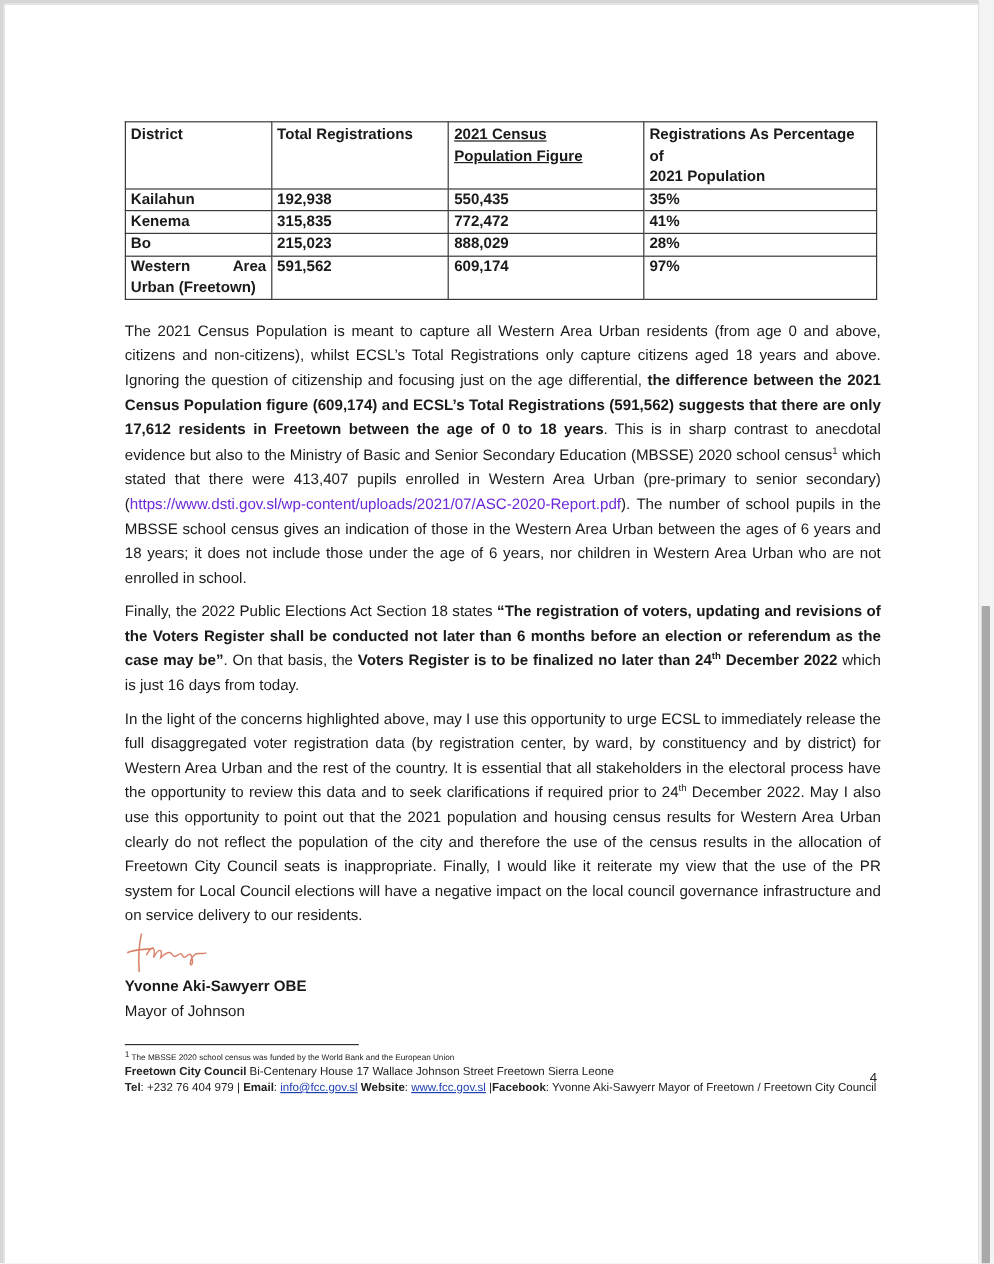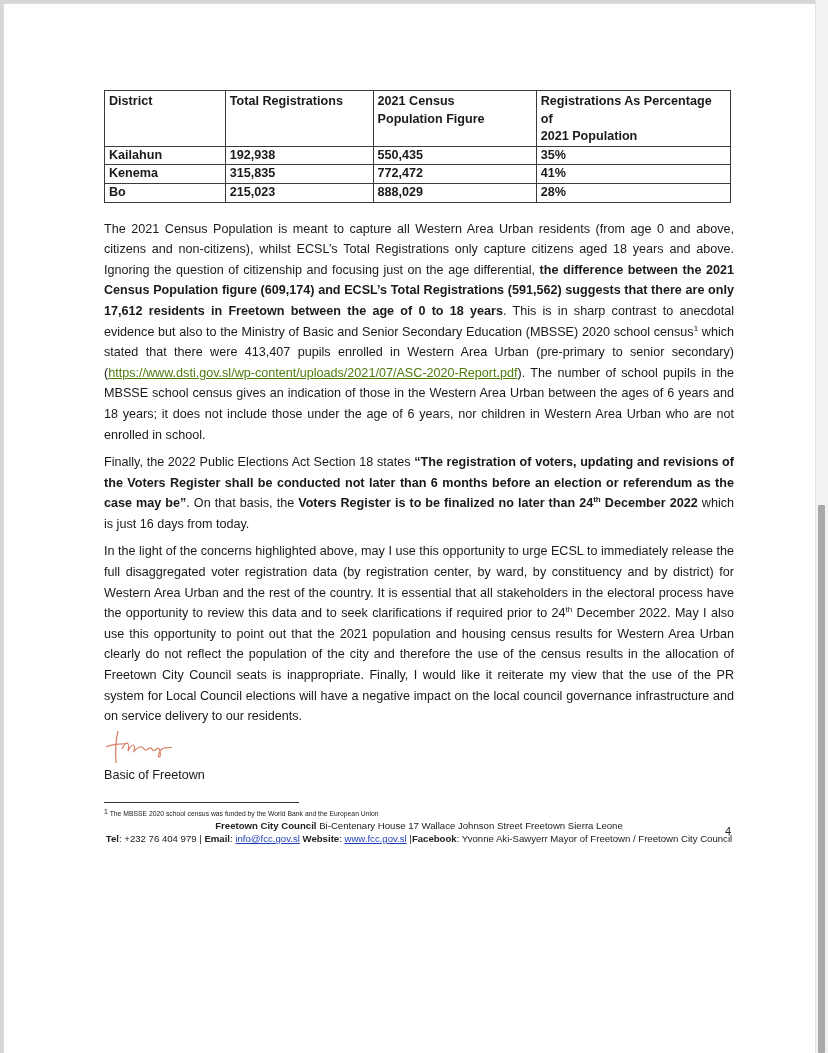--- a/index.html
+++ b/index.html
@@ -21,47 +21,47 @@
   }
   .scroll-track {
     position: absolute; right: 0; top: 0; width: 13px; height: 1053px;
     background: #f3f3f3; border-left: 1px solid #e2e2e2;
   }
   .scroll-thumb {
     position: absolute; left: 2px; top: 505px; width: 7px; height: 548px;
     background: #a9a9a9; border-radius: 1px;
   }
   .content {
-    position: absolute; left: 100px; top: 86px; width: 630px;
+    position: absolute; left: 100px; top: 97px; width: 630px;
     font-size: 12.6px; line-height: 20.6px;
   }
   table.reg {
     border-collapse: collapse; width: 627px;
     font-size: 12.6px; line-height: 17.6px;
   }
   table.reg td, table.reg th {
     border: 1px solid #3a3a3a; padding: 0 4px; vertical-align: top; text-align: left; font-weight: bold;
   }
   table.reg th { font-weight: bold; padding-top: 2px; }
-  .c1 { width: 124px; } .c2 { width: 151px; margin-left: 27px; } .c3 { width: 168px; } .c4 { width: 200px; }
+  .c1 { width: 124px; } .c2 { width: 151px; margin-left: 27px; } .c3 { width: 168px; text-decoration: underline; } .c4 { width: 200px; }
   .split { display: flex; justify-content: space-between; }
   p.para { text-align: justify; margin-top: 7px; }
   p.para.first { margin-top: 16px; }
   b { font-weight: bold; }
   sup { font-size: 8px; line-height: 0; vertical-align: 5px; }
-  a.link { color: #4d7c0f; text-decoration: underline; }
+  a.link { color: #6d28d9; }
   .closing { margin-top: 18px; }
   .signature { height: 36px; margin-top: 2px; }
   .sig-name { font-weight: bold; margin-top: 0; }
   .footnote-rule {
     margin-top: 17px; width: 195px; height: 1px; background: #333;
   }
   .footnote { font-size: 6.8px; line-height: 10px; margin-top: 6px; color: #222; }
   .footnote sup { font-size: 7px; vertical-align: 2px; }
-  .footer { font-size: 9.6px; line-height: 12.6px; text-align: center; color: #222; position: relative; width: 630px; margin-top: 1px; }
+  .footer { font-size: 9.6px; line-height: 12.6px; color: #222; position: relative; width: 630px; margin-top: 1px; }
   .footer .page-num { position: absolute; right: 3px; top: 5px; font-size: 11px; }
   .footer a { color: #1f3fb5; text-decoration: underline; }
 </style>
 </head>
 <body>
 
 <div class="viewer">
   <div class="page">
     <div class="content">
 
@@ -90,37 +90,50 @@
           <td>315,835</td>
           <td>772,472</td>
           <td>41%</td>
         </tr>
         <tr>
           <td>Bo</td>
           <td>215,023</td>
           <td>888,029</td>
           <td>28%</td>
         </tr>
+        <tr>
+          <td>
+            <div class="split">
+              <span>Western</span>
+              <span>Area</span>
+            </div>
+            <div>Urban (Freetown)</div>
+          </td>
+          <td>591,562</td>
+          <td>609,174</td>
+          <td>97%</td>
+        </tr>
       </tbody>
         </table>
 
       <p class="para first"><span>The 2021 Census Population is meant to capture all Western Area Urban residents (from age 0 and above, citizens and non-citizens), whilst ECSL’s Total Registrations only capture citizens aged 18 years and above. Ignoring the question of citizenship and focusing just on the age differential, </span><b>the difference between the 2021 Census Population figure (609,174) and ECSL’s Total Registrations (591,562) suggests that there are only 17,612 residents in Freetown between the age of 0 to 18 years</b><span>. This is in sharp contrast to anecdotal evidence but also to the Ministry of Basic and Senior Secondary Education (MBSSE) 2020 school census</span><sup>1</sup><span> which stated that there were 413,407 pupils enrolled in Western Area Urban (pre-primary to senior secondary)   (</span><a class="link">https://www.dsti.gov.sl/wp-content/uploads/2021/07/ASC-2020-Report.pdf</a><span>).  The number of school pupils in the MBSSE school census gives an indication of those in the Western Area Urban between the ages of 6 years and 18 years; it does not include those under the age of 6 years, nor children in Western Area Urban who are not enrolled in school.</span></p>
 
       <p class="para"><span>Finally, the 2022 Public Elections Act Section 18 states </span><b>“The registration of voters, updating and revisions of the Voters Register shall be conducted not later than 6 months before an election or referendum as the case may be”</b><span>.  On that basis, the </span><b>Voters Register is to be finalized no later than 24</b><b><sup>th</sup></b><b> December 2022</b><span> which is just 16 days from today.</span></p>
 
       <p class="para"><span>In the light of the concerns highlighted above, may I use this opportunity to urge ECSL to immediately release the full disaggregated voter registration data (by registration center, by ward, by constituency and by district) for Western Area Urban and the rest of the country. It is essential that all stakeholders in the electoral process have the opportunity to review this data and to seek clarifications if required prior to 24</span><sup>th</sup><span> December 2022.  May I also use this opportunity to point out that the 2021 population and housing census results for Western Area Urban clearly do not reflect the population of the city and therefore the use of the census results in the allocation of Freetown City Council seats is inappropriate. Finally, I would like it reiterate my view that the use of the PR system for Local Council elections will have a negative impact on the local council governance infrastructure and on service delivery to our residents.</span></p>
 
       <div class="signature">
         <svg width="80" height="36" viewBox="0 0 80 36">
           <path d="M14 2 C12 10, 11 20, 12 34" stroke="#d9826a" stroke-width="1.3" fill="none"></path>
           <path d="M2 18 C10 14, 18 16, 24 14" stroke="#d9826a" stroke-width="1.3" fill="none"></path>
           <path d="M18 20 C22 12, 26 12, 24 22 C28 14, 32 14, 30 22 C34 18, 38 16, 40 20 C42 24, 46 16, 48 20 C50 26, 54 14, 56 22 C58 30, 52 30, 56 22 C60 16, 64 20, 68 18" stroke="#d9826a" stroke-width="1.2" fill="none"></path>
         </svg>
       </div>
-      <div>Basic of Freetown</div>
+      <div class="sig-name">Yvonne Aki-Sawyerr OBE</div>
+      <div>Mayor of Johnson</div>
 
       <div class="footnote-rule"></div>
       <div class="footnote"><sup>1</sup> <span>The MBSSE 2020 school census was funded by the World Bank and the European Union</span></div>
 
       <div class="footer">
         <div><b>Freetown City Council</b><span> Bi-Centenary House 17 Wallace Johnson Street Freetown Sierra Leone</span></div>
         <div><b>Tel</b><span>: +232 76 404 979 | </span><b>Email</b><span>: </span><a>info@fcc.gov.sl</a> <b>Website</b><span>: </span><a>www.fcc.gov.sl</a><span> |</span><b>Facebook</b><span>: Yvonne Aki-Sawyerr Mayor of Freetown / Freetown City Council</span></div>
         <span class="page-num">4</span>
       </div>
 

